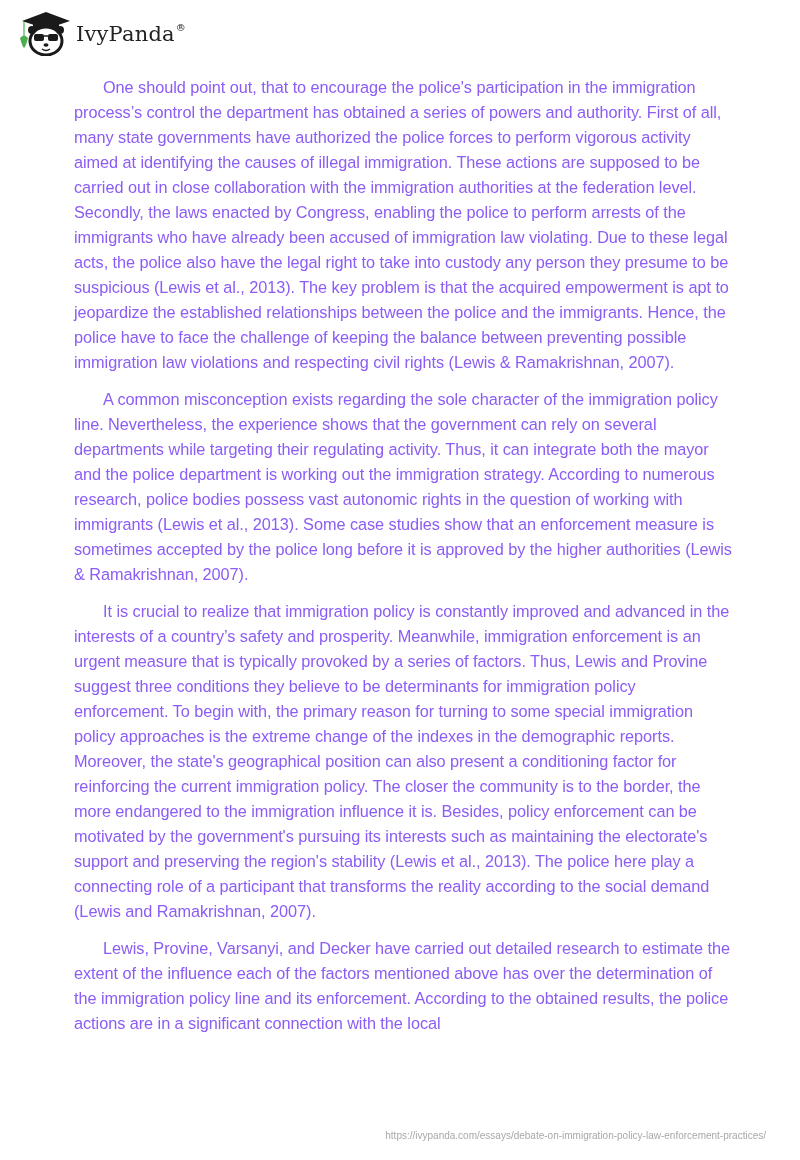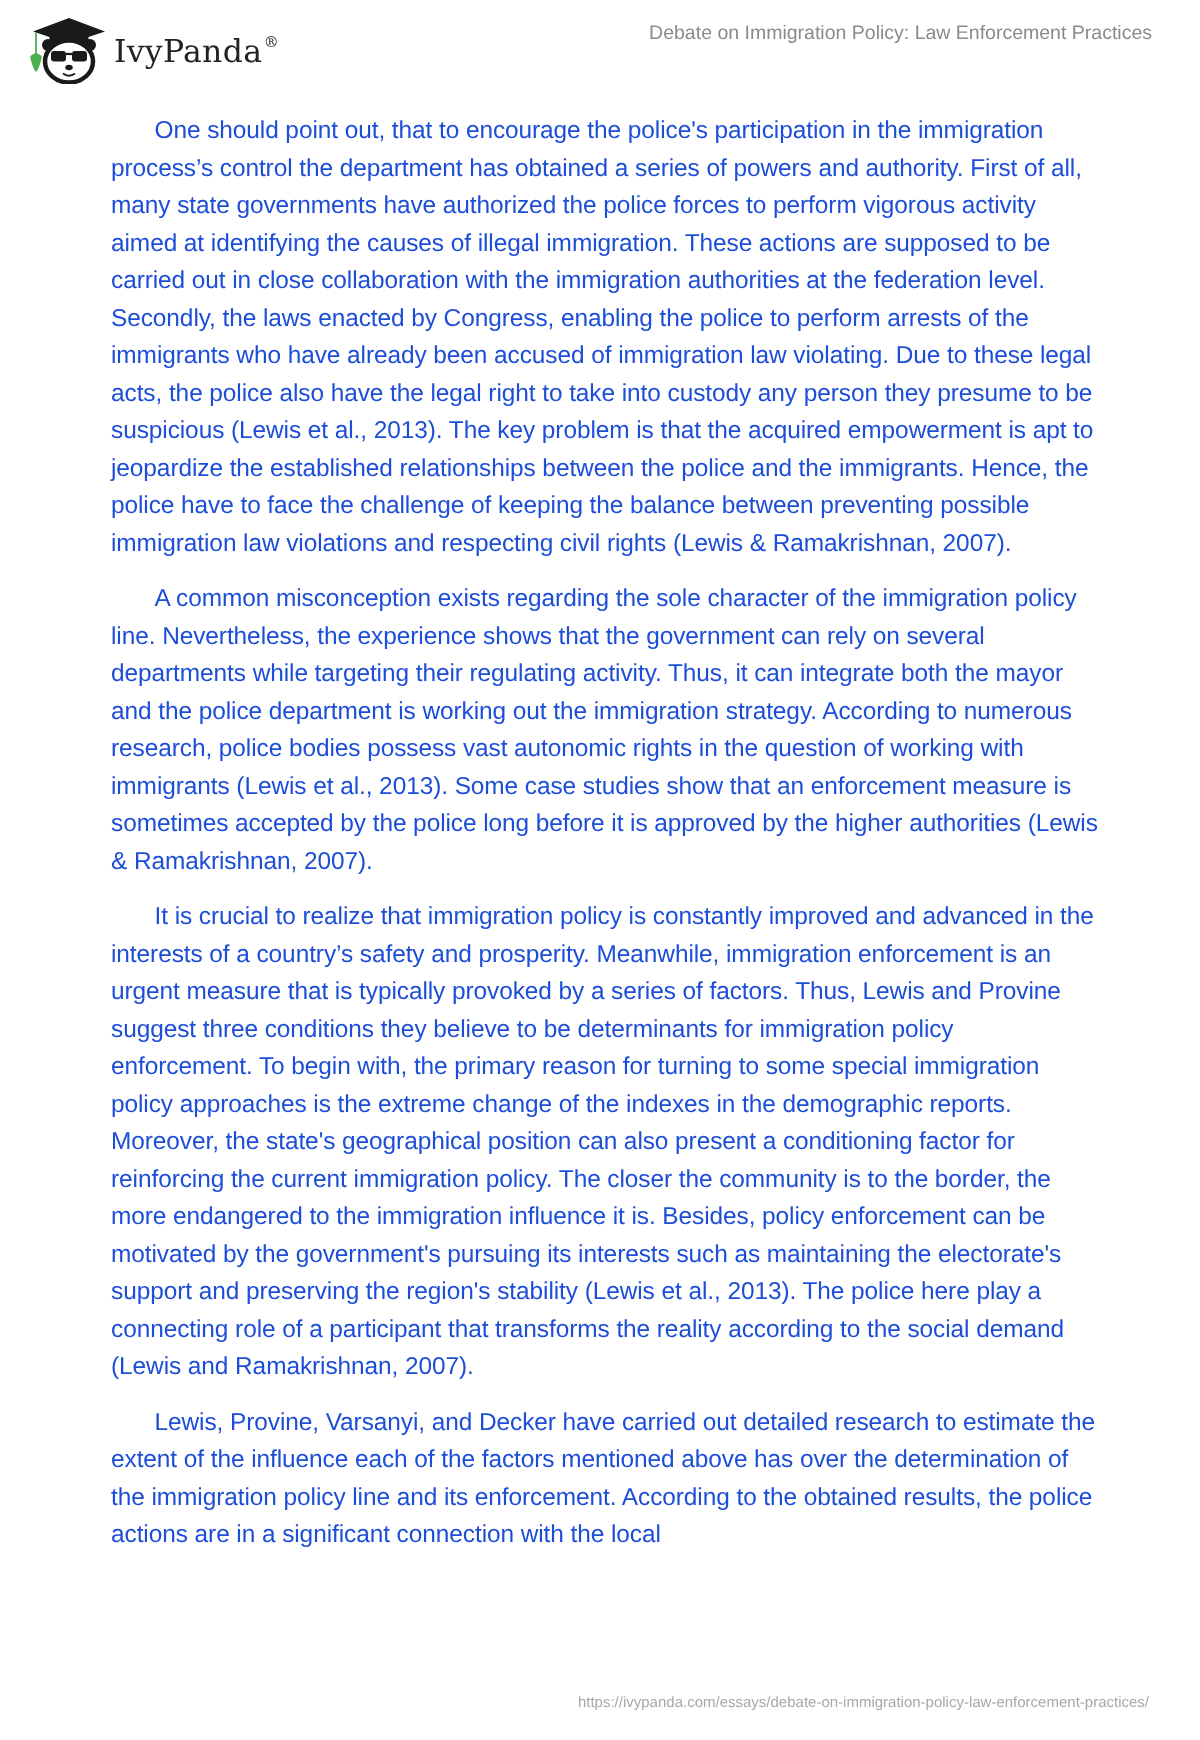--- a/index.html
+++ b/index.html
@@ -63,21 +63,21 @@
     .content {
       position: absolute;
       left: 74px;
       top: 75px;
       width: 660px;
     }
     .content p {
       margin: 0 0 12px 0;
       font-size: 16.3px;
       line-height: 25px;
-      color: #1d4ed8;
+      color: #8b5cf6;
       text-indent: 29px;
       letter-spacing: -0.05px;
     }
     .footer-url {
       position: absolute;
       right: 34px;
       top: 1130px;
       font-size: 10px;
       color: #a8a8a8;
       white-space: nowrap;
@@ -104,21 +104,20 @@
 
       <rect x="16" y="26" width="10" height="7" rx="2" fill="#1a1a1a"></rect>
       <rect x="30" y="26" width="10" height="7" rx="2" fill="#1a1a1a"></rect>
       <line x1="26" y1="28" x2="30" y2="28" stroke="#1a1a1a" stroke-width="1.5"></line>
 
       <ellipse cx="28" cy="37" rx="2.5" ry="1.8" fill="#1a1a1a"></ellipse>
       <path d="M24,41 Q28,44 32,41" stroke="#1a1a1a" stroke-width="1.3" fill="none"></path>
     </svg>
     <span class="logo-text"><span>IvyPanda</span><span class="logo-reg">®</span></span>
   </a>
-  <div class="doc-title">Debate on Immigration Policy: Law Enforcement Practices</div>
 </div>
 
 <main class="content">
   <p>One should point out, that to encourage the police's participation in the immigration process’s control the department has obtained a series of powers and authority. First of all, many state governments have authorized the police forces to perform vigorous activity aimed at identifying the causes of illegal immigration. These actions are supposed to be carried out in close collaboration with the immigration authorities at the federation level. Secondly, the laws enacted by Congress, enabling the police to perform arrests of the immigrants who have already been accused of immigration law violating. Due to these legal acts, the police also have the legal right to take into custody any person they presume to be suspicious (Lewis et al., 2013). The key problem is that the acquired empowerment is apt to jeopardize the established relationships between the police and the immigrants. Hence, the police have to face the challenge of keeping the balance between preventing possible immigration law violations and respecting civil rights (Lewis &amp; Ramakrishnan, 2007).</p>
   <p>A common misconception exists regarding the sole character of the immigration policy line. Nevertheless, the experience shows that the government can rely on several departments while targeting their regulating activity. Thus, it can integrate both the mayor and the police department is working out the immigration strategy. According to numerous research, police bodies possess vast autonomic rights in the question of working with immigrants (Lewis et al., 2013). Some case studies show that an enforcement measure is sometimes accepted by the police long before it is approved by the higher authorities (Lewis &amp; Ramakrishnan, 2007).</p>
   <p>It is crucial to realize that immigration policy is constantly improved and advanced in the interests of a country’s safety and prosperity. Meanwhile, immigration enforcement is an urgent measure that is typically provoked by a series of factors. Thus, Lewis and Provine suggest three conditions they believe to be determinants for immigration policy enforcement. To begin with, the primary reason for turning to some special immigration policy approaches is the extreme change of the indexes in the demographic reports. Moreover, the state's geographical position can also present a conditioning factor for reinforcing the current immigration policy. The closer the community is to the border, the more endangered to the immigration influence it is. Besides, policy enforcement can be motivated by the government's pursuing its interests such as maintaining the electorate's support and preserving the region's stability (Lewis et al., 2013). The police here play a connecting role of a participant that transforms the reality according to the social demand (Lewis and Ramakrishnan, 2007).</p>
   <p>Lewis, Provine, Varsanyi, and Decker have carried out detailed research to estimate the extent of the influence each of the factors mentioned above has over the determination of the immigration policy line and its enforcement. According to the obtained results, the police actions are in a significant connection with the local</p>
 </main>
 
 <a class="footer-url">https://ivypanda.com/essays/debate-on-immigration-policy-law-enforcement-practices/</a>

